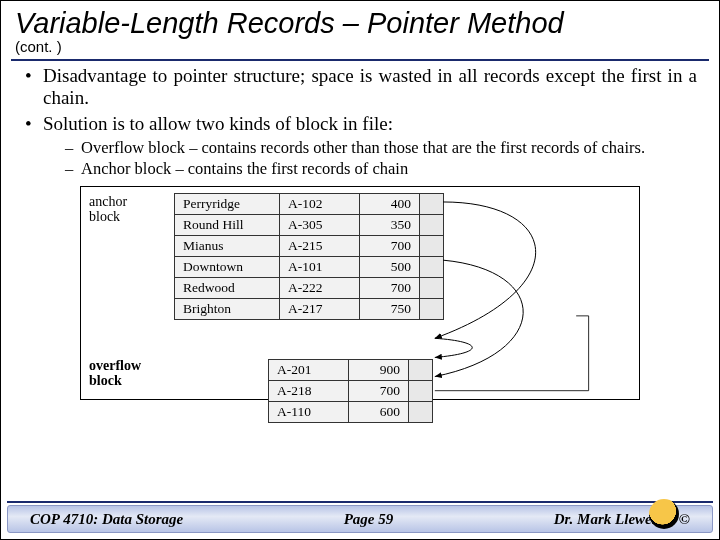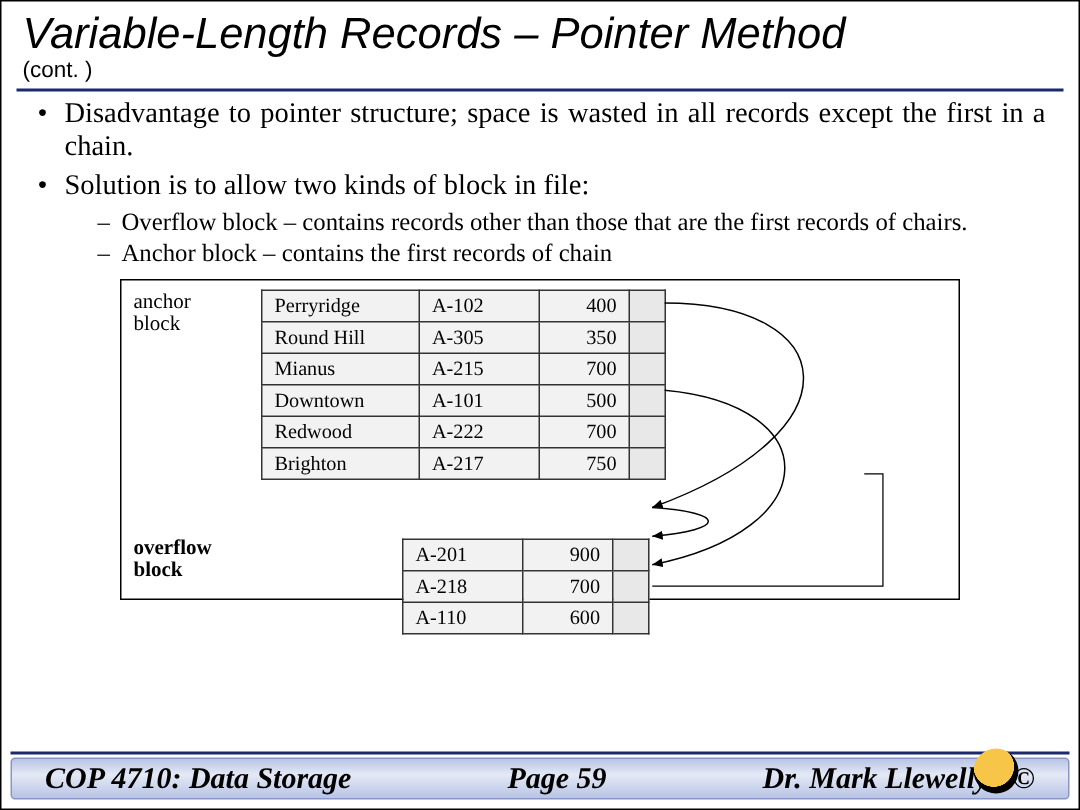--- a/index.html
+++ b/index.html
@@ -22,21 +22,21 @@
   .tbl td { border: 1px solid #333; font-size: 13.5px; padding: 2px 8px; background: #f2f2f2; text-align: left; height: 18px; }
   .tbl td.col1 { width: 105px; }
   .tbl td.col2 { width: 80px; }
   .tbl td.col3 { width: 60px; text-align: right; }
   .tbl td.handle { width: 24px; background: #e8e8e8; }
   .footer { position: absolute; left: 0; right: 0; bottom: 0; height: 38px; }
   .footer-bar { position: absolute; left: 6px; right: 6px; bottom: 6px; height: 28px;
     background: linear-gradient(#b8c4e6, #e4e9f5 40%, #b8c4e6);
     border: 1px solid #8a97c4; border-radius: 3px;
     display: flex; align-items: center; justify-content: space-between;
-    padding: 0 22px; font-style: italic; font-weight: bold; font-size: 20px; font-family: "Times New Roman", serif;
+    padding: 0 22px; font-style: italic; font-weight: bold; font-size: 15px; font-family: "Times New Roman", serif;
   }
   .hr2 { position: absolute; left: 6px; right: 6px; bottom: 36px; border: none; border-top: 2px solid #1a2a6c; }
   .logo { position: absolute; right: 40px; bottom: 10px; width: 30px; height: 30px; border-radius: 50%;
     background: radial-gradient(circle at 45% 40%, #f7c648 0 55%, #000 56% 100%); z-index: 5; }
   svg.arrows { position: absolute; inset: 0; width: 100%; height: 100%; pointer-events: none; }
 </style>
 </head>
 <body>
 
 <div class="slide">

